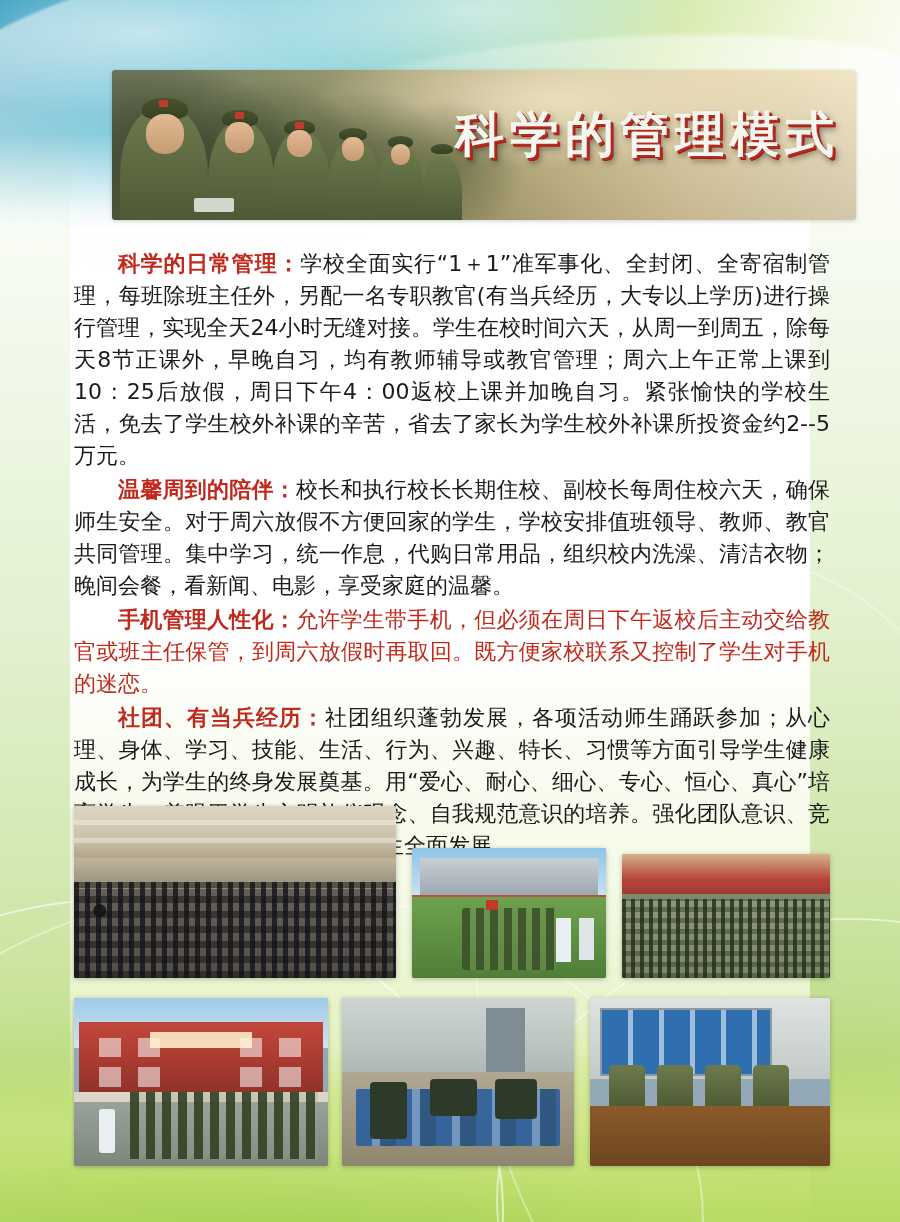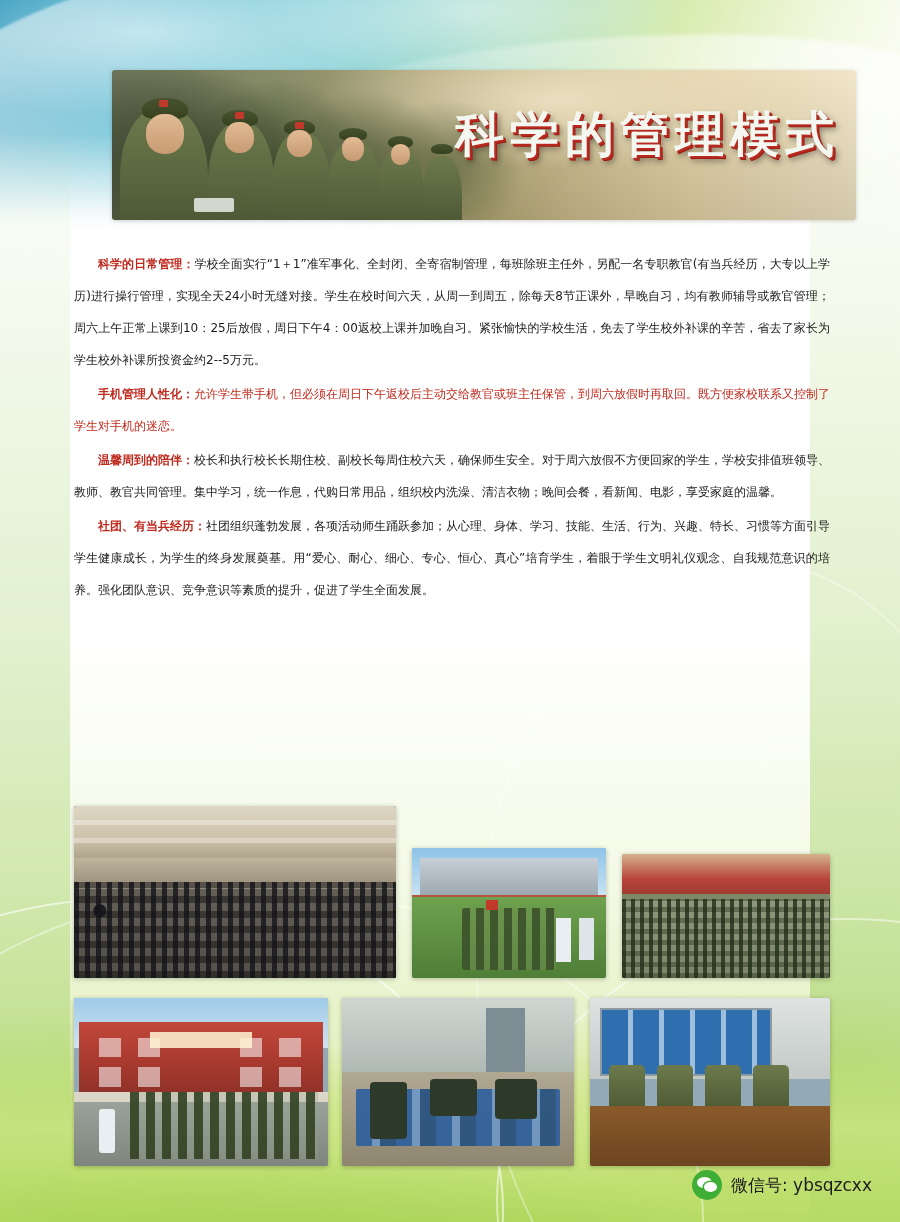--- a/index.html
+++ b/index.html
@@ -171,21 +171,21 @@
 
   
   .content {
     position: absolute;
     left: 74px;
     top: 248px;
     width: 756px;
   }
   .para {
     margin: 0 0 2px 0;
-    font-size: 12px;
+    font-size: 22px;
     line-height: 32px;
     color: #1b1b1b;
     text-align: justify;
     text-indent: 2em;
     font-family: "DejaVu Sans", "Liberation Sans", sans-serif;
   }
   .para .lead {
     font-weight: bold;
     color: #c02a1e;
   }
@@ -445,26 +445,26 @@
     </div>
     <div class="header-title">科学的管理模式</div>
   </div>
 
   <div class="content">
 
     <p class="para">
       <span class="lead">科学的日常管理</span><span class="lead">：</span><span>学校全面实行“1＋1”准军事化、全封闭、全寄宿制管理，每班除班主任外，另配一名专职教官(有当兵经历，大专以上学历)进行操行管理，实现全天24小时无缝对接。学生在校时间六天，从周一到周五，除每天8节正课外，早晚自习，均有教师辅导或教官管理；周六上午正常上课到10：25后放假，周日下午4：00返校上课并加晚自习。紧张愉快的学校生活，免去了学生校外补课的辛苦，省去了家长为学生校外补课所投资金约2--5万元。</span>
     </p>
 
+    <p class="para">
+      <span class="lead">温馨周到的陪伴</span><span class="lead">：</span><span>校长和执行校长长期住校、副校长每周住校六天，确保师生安全。对于周六放假不方便回家的学生，学校安排值班领导、教师、教官共同管理。集中学习，统一作息，代购日常用品，组织校内洗澡、清洁衣物；晚间会餐，看新闻、电影，享受家庭的温馨。</span>
+    </p>
+
     <p class="para red-para">
       <span class="lead">手机管理人性化</span><span class="lead">：</span><span>允许学生带手机，但必须在周日下午返校后主动交给教官或班主任保管，到周六放假时再取回。既方便家校联系又控制了学生对手机的迷恋。</span>
-    </p>
-
-    <p class="para">
-      <span class="lead">温馨周到的陪伴</span><span class="lead">：</span><span>校长和执行校长长期住校、副校长每周住校六天，确保师生安全。对于周六放假不方便回家的学生，学校安排值班领导、教师、教官共同管理。集中学习，统一作息，代购日常用品，组织校内洗澡、清洁衣物；晚间会餐，看新闻、电影，享受家庭的温馨。</span>
     </p>
 
     <p class="para last-center-tail">
       <span class="lead">社团、有当兵经历</span><span class="lead">：</span><span>社团组织蓬勃发展，各项活动师生踊跃参加；从心理、身体、学习、技能、生活、行为、兴趣、特长、习惯等方面引导学生健康成长，为学生的终身发展奠基。用“爱心、耐心、细心、专心、恒心、真心”培育学生，着眼于学生文明礼仪观念、自我规范意识的培养。强化团队意识、竞争意识等素质的提升，促进了学生全面发展。</span>
     </p>
 
   </div>
 
   <div class="gallery">
 
@@ -528,18 +528,14 @@
       <div class="cabinet"></div>
       <div class="seated" style="left:8%;  width:15%;"></div>
       <div class="seated" style="left:28%; width:15%;"></div>
       <div class="seated" style="left:48%; width:15%;"></div>
       <div class="seated" style="left:68%; width:15%;"></div>
       <div class="desk"></div>
     </div>
 
   </div>
 
-  <div class="footer">
-    <div class="wechat-icon"></div>
-    <div class="footer-text">微信号: ybsqzcxx</div>
-  </div>
 
 </div>
 
 </body></html>

